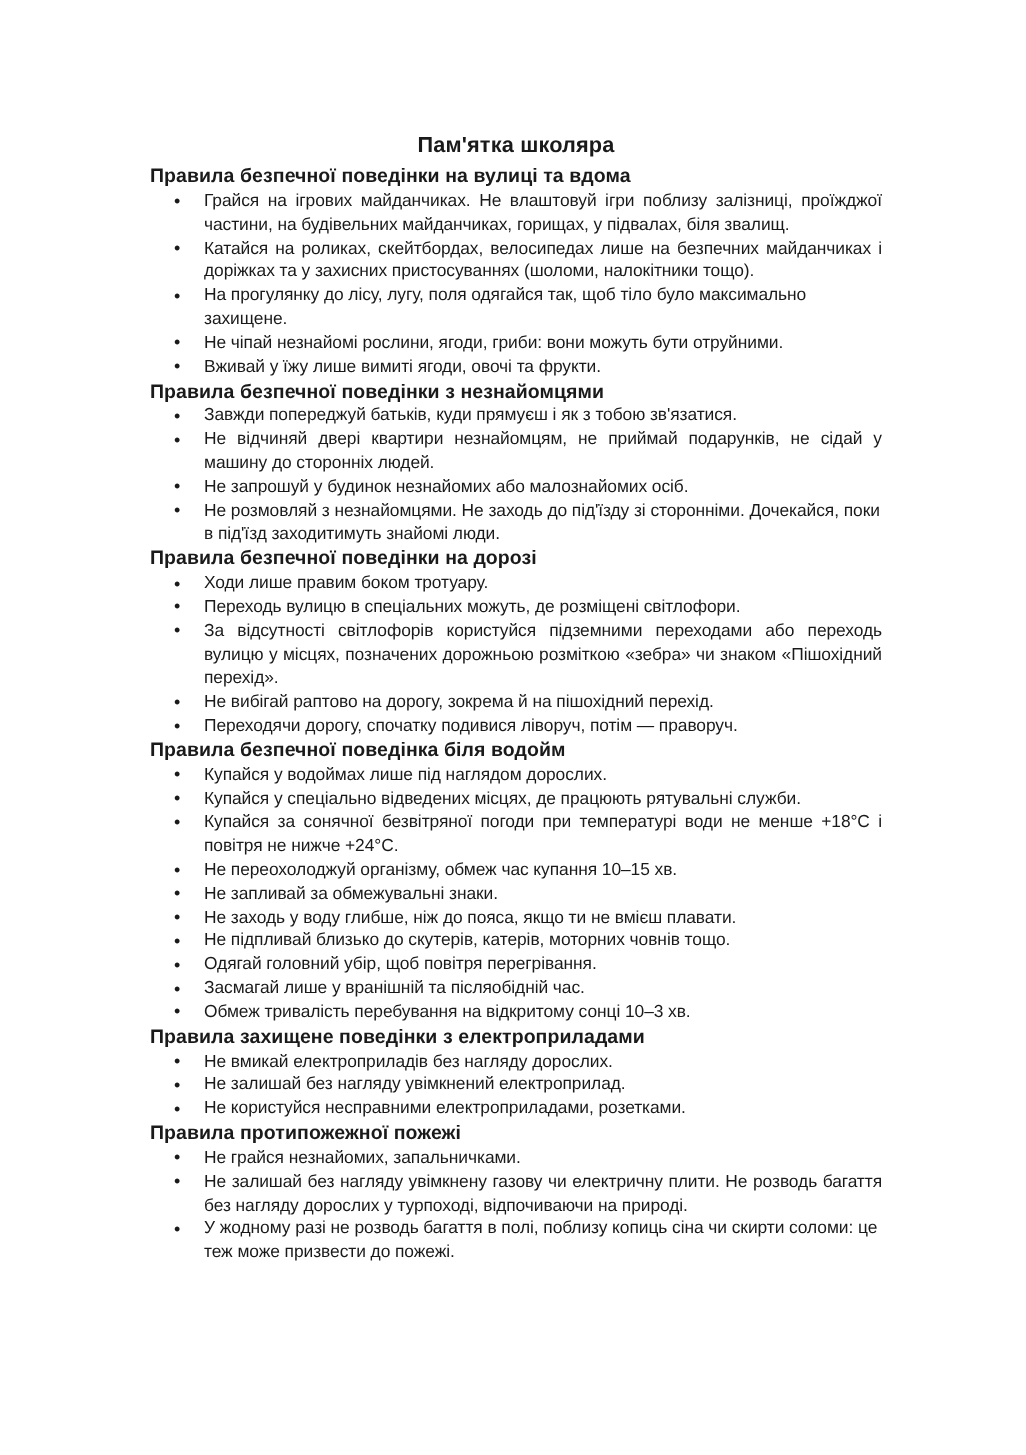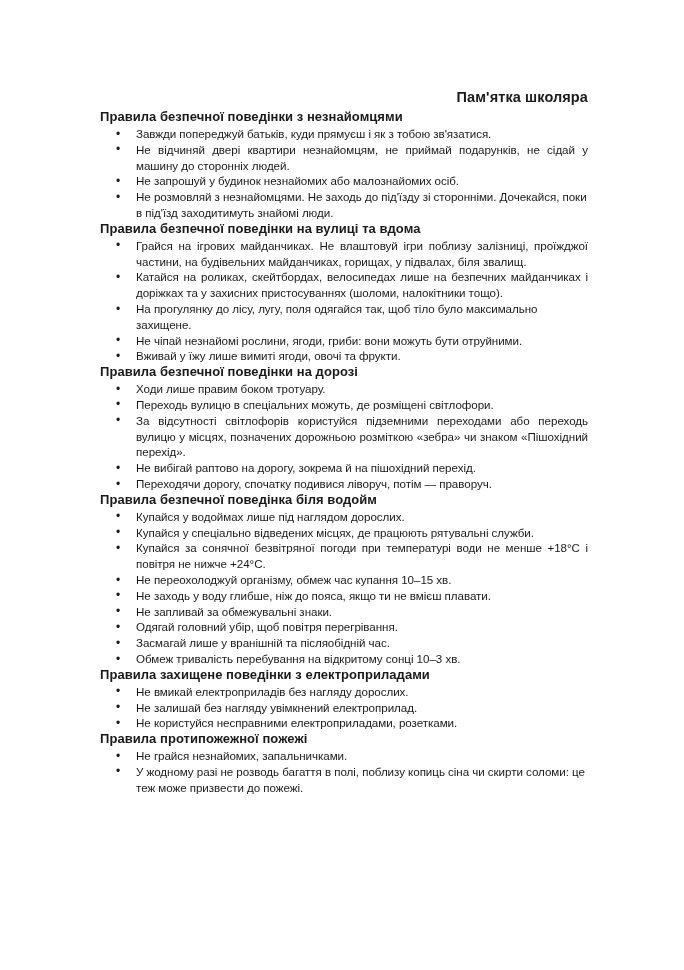--- a/index.html
+++ b/index.html
@@ -17,21 +17,21 @@
   }
   #page {
     position: relative;
     width: 684px;
     height: 970px;
     background: #ffffff;
     box-sizing: border-box;
     padding: 88px 96px 0 100px;
   }
   .doc-title {
-    text-align: right;
+    text-align: center;
     font-size: 14.5px;
     font-weight: bold;
     line-height: 1.25;
     margin: 0 0 3px 0;
     letter-spacing: 0.1px;
   }
   .section {
     margin: 0;
   }
   .section-heading {
@@ -73,37 +73,37 @@
   }
 </style>
 </head>
 <body>
 
 <div id="page">
 
   <h1 class="doc-title">Пам'ятка школяра</h1>
 
   <div class="section">
-    <h2 class="section-heading">Правила безпечної поведінки з незнайомцями</h2>
-    <ul class="bullets">
-      <li class="nojust">Завжди попереджуй батьків, куди прямуєш і як з тобою зв'язатися.</li>
-      <li>Не відчиняй двері квартири незнайомцям, не приймай подарунків, не сідай у машину до сторонніх людей.</li>
-      <li class="nojust">Не запрошуй у будинок незнайомих або малознайомих осіб.</li>
-      <li>Не розмовляй з незнайомцями. Не заходь до під'їзду зі сторонніми. Дочекайся, поки в під'їзд заходитимуть знайомі люди.</li>
-    </ul>
-  </div>
-
-  <div class="section">
     <h2 class="section-heading">Правила безпечної поведінки на вулиці та вдома</h2>
     <ul class="bullets">
       <li>Грайся на ігрових майданчиках. Не влаштовуй ігри поблизу залізниці, проїжджої частини, на будівельних майданчиках, горищах, у підвалах,  біля звалищ.</li>
       <li>Катайся на роликах, скейтбордах, велосипедах лише на безпечних майданчиках і доріжках та у захисних  пристосуваннях (шоломи, налокітники тощо).</li>
       <li class="nojust">На прогулянку до лісу, лугу, поля одягайся так, щоб тіло було максимально захищене.</li>
       <li class="nojust">Не чіпай незнайомі рослини, ягоди, гриби: вони можуть бути отруйними.</li>
       <li class="nojust">Вживай у їжу лише вимиті ягоди, овочі та фрукти.</li>
+    </ul>
+  </div>
+
+  <div class="section">
+    <h2 class="section-heading">Правила безпечної поведінки з незнайомцями</h2>
+    <ul class="bullets">
+      <li class="nojust">Завжди попереджуй батьків, куди прямуєш і як з тобою зв'язатися.</li>
+      <li>Не відчиняй двері квартири незнайомцям, не приймай подарунків, не сідай у машину до сторонніх людей.</li>
+      <li class="nojust">Не запрошуй у будинок незнайомих або малознайомих осіб.</li>
+      <li>Не розмовляй з незнайомцями. Не заходь до під'їзду зі сторонніми. Дочекайся, поки в під'їзд заходитимуть знайомі люди.</li>
     </ul>
   </div>
 
   <div class="section">
     <h2 class="section-heading">Правила безпечної поведінки на дорозі</h2>
     <ul class="bullets">
       <li class="nojust">Ходи лише правим боком тротуару.</li>
       <li class="nojust">Переходь вулицю в спеціальних можуть, де розміщені світлофори.</li>
       <li>За відсутності світлофорів користуйся підземними переходами або переходь вулицю у місцях,  позначених дорожньою розміткою «зебра» чи знаком «Пішохідний перехід».</li>
       <li class="nojust">Не вибігай раптово на дорогу, зокрема й на пішохідний перехід.</li>
@@ -111,38 +111,40 @@
     </ul>
   </div>
 
   <div class="section">
     <h2 class="section-heading">Правила безпечної поведінка біля водойм</h2>
     <ul class="bullets">
       <li class="nojust">Купайся у водоймах лише під наглядом дорослих.</li>
       <li class="nojust">Купайся у спеціально відведених місцях, де працюють рятувальні служби.</li>
       <li>Купайся за сонячної безвітряної погоди при температурі води не менше +18°C і повітря не нижче +24°C.</li>
       <li class="nojust">Не переохолоджуй організму, обмеж час купання 10–15 хв.</li>
+      <li class="nojust">Не запливай за обмежувальні знаки.</li>
       <li class="nojust">Не заходь у воду глибше, ніж до пояса, якщо ти не вмієш плавати.</li>
-      <li class="nojust">Не запливай за обмежувальні знаки.</li>
+      <li class="nojust">Не підпливай близько до скутерів, катерів, моторних човнів тощо.</li>
       <li class="nojust">Одягай головний убір, щоб повітря перегрівання.</li>
       <li class="nojust">Засмагай лише у вранішній та післяобідній час.</li>
       <li class="nojust">Обмеж тривалість перебування на відкритому сонці 10–3 хв.</li>
     </ul>
   </div>
 
   <div class="section">
     <h2 class="section-heading">Правила захищене поведінки з електроприладами</h2>
     <ul class="bullets">
       <li class="nojust">Не вмикай електроприладів без нагляду дорослих.</li>
       <li class="nojust">Не залишай без нагляду увімкнений електроприлад.</li>
       <li class="nojust">Не користуйся несправними електроприладами, розетками.</li>
     </ul>
   </div>
 
   <div class="section">
     <h2 class="section-heading">Правила протипожежної пожежі</h2>
     <ul class="bullets">
       <li class="nojust">Не грайся незнайомих, запальничками.</li>
+      <li>Не залишай без нагляду увімкнену газову чи електричну плити. Не розводь багаття без нагляду дорослих у турпоході, відпочиваючи на природі.</li>
       <li>У жодному разі не розводь багаття в полі, поблизу копиць сіна чи скирти соломи: це теж може призвести до пожежі.</li>
     </ul>
   </div>
 
 </div>
 
 </body></html>

